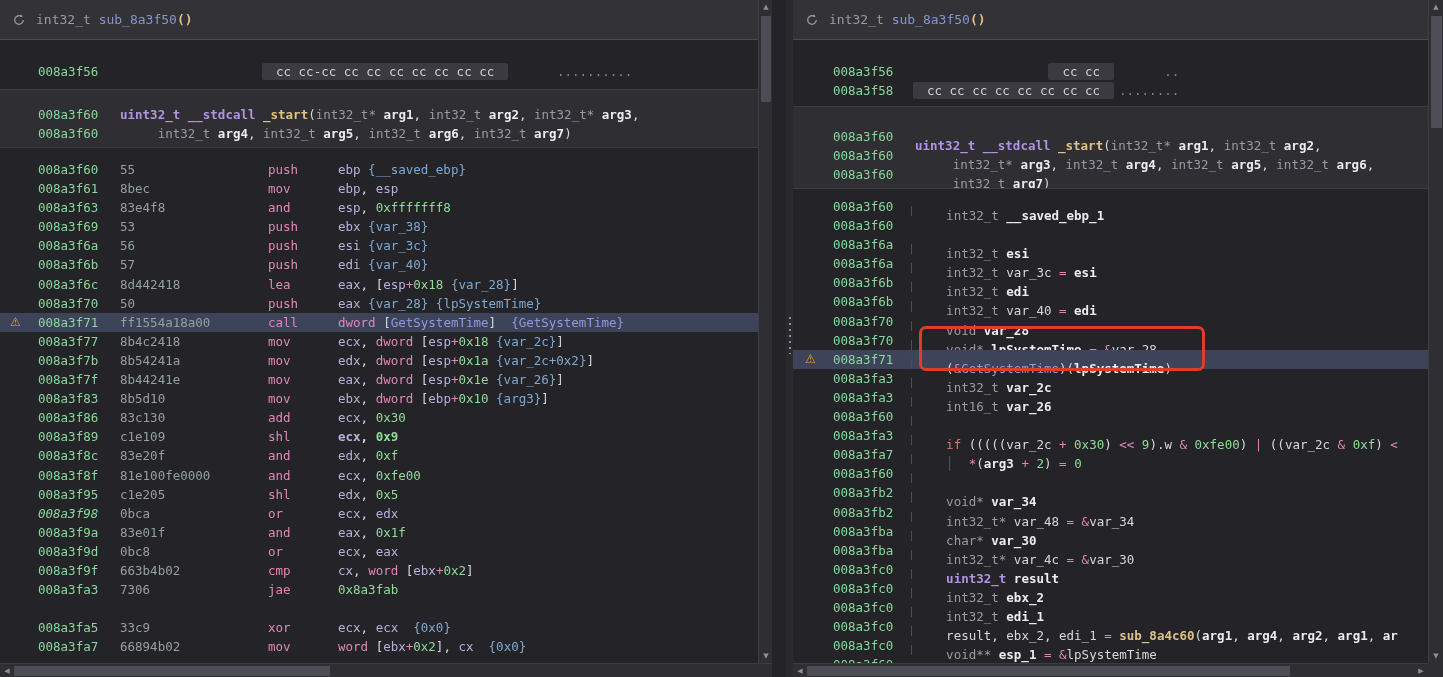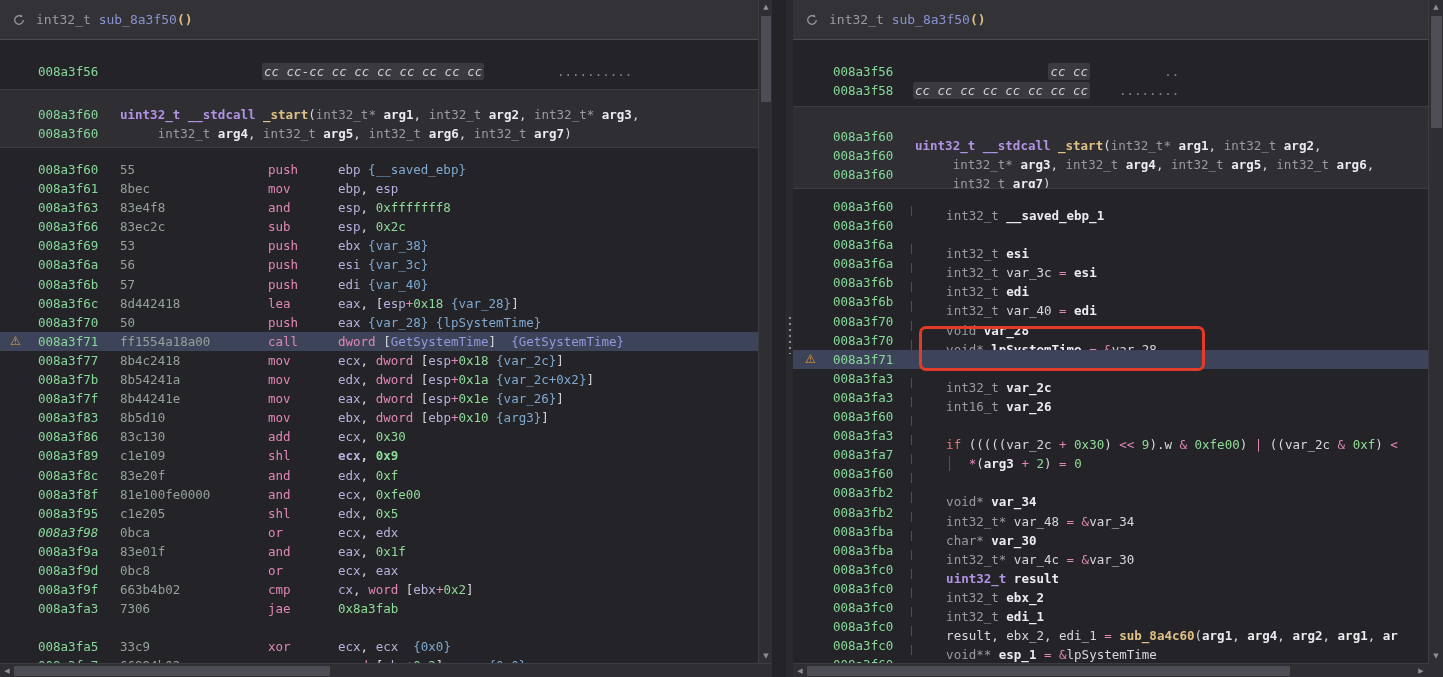--- a/index.html
+++ b/index.html
@@ -39,21 +39,21 @@
   .t-fn   { color:var(--tok-fn); font-weight:bold; }
   .t-typ  { color:var(--tok-typ); font-weight:bold; }
   .t-gtyp { color:var(--tok-gtyp); }
   .t-kw   { color:var(--tok-kw); }
   .t-w    { color:var(--tok-w); }
   .t-wb   { color:var(--tok-wb); font-weight:bold; }
   .t-dim  { color:var(--tok-dim); }
   .t-hdr  { color:var(--tok-hdr); }
   .t-guide{ color:var(--tok-guide); }
 
-  .chip { background:var(--chip-bg); color:var(--chip-text); padding:1px 2px; border-radius:2px;font-style:italic; }
+  .chip { background:var(--chip-bg); color:var(--chip-text); padding:1px 14px; border-radius:2px; }
 
   .warn-icon {
     position:absolute; top:0; color:var(--warn-orange);
     font-family:"DejaVu Sans","Liberation Sans",sans-serif; font-size:12px;
   }
 
   
   .r-code { position:absolute; left:118px; top:9px; bottom:0; padding-left:4px; white-space:pre; }
   .r-body .r-code { border-left:1px solid var(--guide);text-align:center; }
 
@@ -104,21 +104,20 @@
           <div class="row"><span class="col t-addr" style="left: 38px;">008a3f56</span><span class="col " style="left: 262px;"><span class="chip">cc cc-cc cc cc cc cc cc cc cc</span></span><span class="col t-dim" style="left: 557px;">..........</span></div>
         </div>
       <div class="block sig-block" id="l-sig" style="top:49px;height:58px;padding-top:15px">
           <div class="row"><span class="col t-addr" style="left: 38px;">008a3f60</span><span class="col " style="left: 120px;"><span class="t-typ">uint32_t</span><span class="t-w"> </span><span class="t-typ">__stdcall</span><span class="t-w"> </span><span class="t-fn">_start</span><span class="t-w">(</span><span class="t-gtyp">int32_t*</span><span class="t-w"> </span><span class="t-wb">arg1</span><span class="t-w">, </span><span class="t-gtyp">int32_t</span><span class="t-w"> </span><span class="t-wb">arg2</span><span class="t-w">, </span><span class="t-gtyp">int32_t*</span><span class="t-w"> </span><span class="t-wb">arg3</span><span class="t-w">,</span></span></div>
           <div class="row"><span class="col t-addr" style="left: 38px;">008a3f60</span><span class="col " style="left: 120px;"><span class="t-w">     </span><span class="t-gtyp">int32_t</span><span class="t-w"> </span><span class="t-wb">arg4</span><span class="t-w">, </span><span class="t-gtyp">int32_t</span><span class="t-w"> </span><span class="t-wb">arg5</span><span class="t-w">, </span><span class="t-gtyp">int32_t</span><span class="t-w"> </span><span class="t-wb">arg6</span><span class="t-w">, </span><span class="t-gtyp">int32_t</span><span class="t-w"> </span><span class="t-wb">arg7</span><span class="t-w">)</span></span></div>
         </div>
       <div class="block" id="l-body" style="top:107px;height:515px;padding-top:12px">
           <div class="row"><span class="col t-addr" style="left: 38px;">008a3f60</span><span class="col t-bytes" style="left: 120px;">55</span><span class="col t-mn" style="left: 268px;">push</span><span class="col " style="left: 338px;"><span class="t-reg">ebp</span><span class="t-w"> </span><span class="t-ann">{__saved_ebp}</span></span></div>
           <div class="row"><span class="col t-addr" style="left: 38px;">008a3f61</span><span class="col t-bytes" style="left: 120px;">8bec</span><span class="col t-mn" style="left: 268px;">mov</span><span class="col " style="left: 338px;"><span class="t-reg">ebp</span><span class="t-w">, </span><span class="t-reg">esp</span></span></div>
           <div class="row"><span class="col t-addr" style="left: 38px;">008a3f63</span><span class="col t-bytes" style="left: 120px;">83e4f8</span><span class="col t-mn" style="left: 268px;">and</span><span class="col " style="left: 338px;"><span class="t-reg">esp</span><span class="t-w">, </span><span class="t-num">0xfffffff8</span></span></div>
-          <div class="row"><span class="col t-addr" style="left: 38px;">008a3f66</span><span class="col t-bytes" style="left: 120px;">83ec2c</span><span class="col t-mn" style="left: 268px;">sub</span><span class="col " style="left: 338px;"><span class="t-reg">esp</span><span class="t-w">, </span><span class="t-num">0x2c</span></span></div>
           <div class="row"><span class="col t-addr" style="left: 38px;">008a3f69</span><span class="col t-bytes" style="left: 120px;">53</span><span class="col t-mn" style="left: 268px;">push</span><span class="col " style="left: 338px;"><span class="t-reg">ebx</span><span class="t-w"> </span><span class="t-ann">{var_38}</span></span></div>
           <div class="row"><span class="col t-addr" style="left: 38px;">008a3f6a</span><span class="col t-bytes" style="left: 120px;">56</span><span class="col t-mn" style="left: 268px;">push</span><span class="col " style="left: 338px;"><span class="t-reg">esi</span><span class="t-w"> </span><span class="t-ann">{var_3c}</span></span></div>
           <div class="row"><span class="col t-addr" style="left: 38px;">008a3f6b</span><span class="col t-bytes" style="left: 120px;">57</span><span class="col t-mn" style="left: 268px;">push</span><span class="col " style="left: 338px;"><span class="t-reg">edi</span><span class="t-w"> </span><span class="t-ann">{var_40}</span></span></div>
           <div class="row"><span class="col t-addr" style="left: 38px;">008a3f6c</span><span class="col t-bytes" style="left: 120px;">8d442418</span><span class="col t-mn" style="left: 268px;">lea</span><span class="col " style="left: 338px;"><span class="t-reg">eax</span><span class="t-w">, [</span><span class="t-reg">esp</span><span class="t-op">+</span><span class="t-num">0x18</span><span class="t-w"> </span><span class="t-ann">{var_28}</span><span class="t-w">]</span></span></div>
           <div class="row"><span class="col t-addr" style="left: 38px;">008a3f70</span><span class="col t-bytes" style="left: 120px;">50</span><span class="col t-mn" style="left: 268px;">push</span><span class="col " style="left: 338px;"><span class="t-reg">eax</span><span class="t-w"> </span><span class="t-ann">{var_28}</span><span class="t-w"> </span><span class="t-ann">{lpSystemTime}</span></span></div>
           <div class="row sel"><span class="warn-icon" style="left: 10px;">⚠</span><span class="col t-addr" style="left: 38px;">008a3f71</span><span class="col t-bytes" style="left: 120px;">ff1554a18a00</span><span class="col t-mn" style="left: 268px;">call</span><span class="col " style="left: 338px;"><span class="t-mn">dword</span><span class="t-w"> [</span><span class="t-imp">GetSystemTime</span><span class="t-w">]</span><span class="t-w">  </span><span class="t-imp">{GetSystemTime}</span></span></div>
           <div class="row"><span class="col t-addr" style="left: 38px;">008a3f77</span><span class="col t-bytes" style="left: 120px;">8b4c2418</span><span class="col t-mn" style="left: 268px;">mov</span><span class="col " style="left: 338px;"><span class="t-reg">ecx</span><span class="t-w">, </span><span class="t-mn">dword</span><span class="t-w"> [</span><span class="t-reg">esp</span><span class="t-op">+</span><span class="t-num">0x18</span><span class="t-w"> </span><span class="t-ann">{var_2c}</span><span class="t-w">]</span></span></div>
           <div class="row"><span class="col t-addr" style="left: 38px;">008a3f7b</span><span class="col t-bytes" style="left: 120px;">8b54241a</span><span class="col t-mn" style="left: 268px;">mov</span><span class="col " style="left: 338px;"><span class="t-reg">edx</span><span class="t-w">, </span><span class="t-mn">dword</span><span class="t-w"> [</span><span class="t-reg">esp</span><span class="t-op">+</span><span class="t-num">0x1a</span><span class="t-w"> </span><span class="t-ann">{var_2c+0x2}</span><span class="t-w">]</span></span></div>
           <div class="row"><span class="col t-addr" style="left: 38px;">008a3f7f</span><span class="col t-bytes" style="left: 120px;">8b44241e</span><span class="col t-mn" style="left: 268px;">mov</span><span class="col " style="left: 338px;"><span class="t-reg">eax</span><span class="t-w">, </span><span class="t-mn">dword</span><span class="t-w"> [</span><span class="t-reg">esp</span><span class="t-op">+</span><span class="t-num">0x1e</span><span class="t-w"> </span><span class="t-ann">{var_26}</span><span class="t-w">]</span></span></div>
           <div class="row"><span class="col t-addr" style="left: 38px;">008a3f83</span><span class="col t-bytes" style="left: 120px;">8b5d10</span><span class="col t-mn" style="left: 268px;">mov</span><span class="col " style="left: 338px;"><span class="t-reg">ebx</span><span class="t-w">, </span><span class="t-mn">dword</span><span class="t-w"> [</span><span class="t-reg">ebp</span><span class="t-op">+</span><span class="t-num">0x10</span><span class="t-w"> </span><span class="t-ann">{arg3}</span><span class="t-w">]</span></span></div>
@@ -175,21 +174,21 @@
         </div>
       <div class="block r-body" id="r-body" style="top:148px;height:474px;padding-top:8px">
           <div class="row"><span class="col t-addr" style="left: 40px;">008a3f60</span><div class="r-code"><span class="t-w">    </span><span class="t-gtyp">int32_t</span><span class="t-w"> </span><span class="t-wb">__saved_ebp_1</span></div></div>
           <div class="row"><span class="col t-addr" style="left: 40px;">008a3f60</span></div>
           <div class="row"><span class="col t-addr" style="left: 40px;">008a3f6a</span><div class="r-code"><span class="t-w">    </span><span class="t-gtyp">int32_t</span><span class="t-w"> </span><span class="t-wb">esi</span></div></div>
           <div class="row"><span class="col t-addr" style="left: 40px;">008a3f6a</span><div class="r-code"><span class="t-w">    </span><span class="t-gtyp">int32_t</span><span class="t-w"> </span><span class="t-w">var_3c</span><span class="t-w"> </span><span class="t-op">=</span><span class="t-w"> </span><span class="t-wb">esi</span></div></div>
           <div class="row"><span class="col t-addr" style="left: 40px;">008a3f6b</span><div class="r-code"><span class="t-w">    </span><span class="t-gtyp">int32_t</span><span class="t-w"> </span><span class="t-wb">edi</span></div></div>
           <div class="row"><span class="col t-addr" style="left: 40px;">008a3f6b</span><div class="r-code"><span class="t-w">    </span><span class="t-gtyp">int32_t</span><span class="t-w"> </span><span class="t-w">var_40</span><span class="t-w"> </span><span class="t-op">=</span><span class="t-w"> </span><span class="t-wb">edi</span></div></div>
           <div class="row"><span class="col t-addr" style="left: 40px;">008a3f70</span><div class="r-code"><span class="t-w">    </span><span class="t-gtyp">void</span><span class="t-w"> </span><span class="t-wb">var_28</span></div></div>
           <div class="row"><span class="col t-addr" style="left: 40px;">008a3f70</span><div class="r-code"><span class="t-w">    </span><span class="t-gtyp">void*</span><span class="t-w"> </span><span class="t-wb">lpSystemTime</span><span class="t-w"> </span><span class="t-op">=</span><span class="t-w"> </span><span class="t-op">&amp;</span><span class="t-w">var_28</span></div></div>
-          <div class="row sel"><span class="warn-icon" style="left: 12px;">⚠</span><span class="col t-addr" style="left: 40px;">008a3f71</span></div>
+          <div class="row sel"><span class="warn-icon" style="left: 12px;">⚠</span><span class="col t-addr" style="left: 40px;">008a3f71</span><div class="r-code"><span class="t-w">    </span><span class="t-w">(</span><span class="t-op">&amp;</span><span class="t-imp">GetSystemTime</span><span class="t-w">)(</span><span class="t-wb">lpSystemTime</span><span class="t-w">)</span></div></div>
           <div class="row"><span class="col t-addr" style="left: 40px;">008a3fa3</span><div class="r-code"><span class="t-w">    </span><span class="t-gtyp">int32_t</span><span class="t-w"> </span><span class="t-wb">var_2c</span></div></div>
           <div class="row"><span class="col t-addr" style="left: 40px;">008a3fa3</span><div class="r-code"><span class="t-w">    </span><span class="t-gtyp">int16_t</span><span class="t-w"> </span><span class="t-wb">var_26</span></div></div>
           <div class="row"><span class="col t-addr" style="left: 40px;">008a3f60</span><div class="r-code"></div></div>
           <div class="row"><span class="col t-addr" style="left: 40px;">008a3fa3</span><div class="r-code"><span class="t-w">    </span><span class="t-kw">if</span><span class="t-w"> (((((</span><span class="t-w">var_2c</span><span class="t-w"> </span><span class="t-op">+</span><span class="t-w"> </span><span class="t-num">0x30</span><span class="t-w">) </span><span class="t-op">&lt;&lt;</span><span class="t-w"> </span><span class="t-num">9</span><span class="t-w">).w</span><span class="t-w"> </span><span class="t-op">&amp;</span><span class="t-w"> </span><span class="t-num">0xfe00</span><span class="t-w">) </span><span class="t-op">|</span><span class="t-w"> </span><span class="t-w">((</span><span class="t-w">var_2c</span><span class="t-w"> </span><span class="t-op">&amp;</span><span class="t-w"> </span><span class="t-num">0xf</span><span class="t-w">) </span><span class="t-op">&lt;</span></div></div>
           <div class="row"><span class="col t-addr" style="left: 40px;">008a3fa7</span><div class="r-code"><span class="t-w">    </span><span class="t-guide">│</span><span class="t-w">  </span><span class="t-op">*</span><span class="t-w">(</span><span class="t-wb">arg3</span><span class="t-w"> </span><span class="t-op">+</span><span class="t-w"> </span><span class="t-num">2</span><span class="t-w">) </span><span class="t-op">=</span><span class="t-w"> </span><span class="t-num">0</span></div></div>
           <div class="row"><span class="col t-addr" style="left: 40px;">008a3f60</span><div class="r-code"></div></div>
           <div class="row"><span class="col t-addr" style="left: 40px;">008a3fb2</span><div class="r-code"><span class="t-w">    </span><span class="t-gtyp">void*</span><span class="t-w"> </span><span class="t-wb">var_34</span></div></div>
           <div class="row"><span class="col t-addr" style="left: 40px;">008a3fb2</span><div class="r-code"><span class="t-w">    </span><span class="t-gtyp">int32_t*</span><span class="t-w"> </span><span class="t-w">var_48</span><span class="t-w"> </span><span class="t-op">=</span><span class="t-w"> </span><span class="t-op">&amp;</span><span class="t-w">var_34</span></div></div>
           <div class="row"><span class="col t-addr" style="left: 40px;">008a3fba</span><div class="r-code"><span class="t-w">    </span><span class="t-gtyp">char*</span><span class="t-w"> </span><span class="t-wb">var_30</span></div></div>
           <div class="row"><span class="col t-addr" style="left: 40px;">008a3fba</span><div class="r-code"><span class="t-w">    </span><span class="t-gtyp">int32_t*</span><span class="t-w"> </span><span class="t-w">var_4c</span><span class="t-w"> </span><span class="t-op">=</span><span class="t-w"> </span><span class="t-op">&amp;</span><span class="t-w">var_30</span></div></div>

